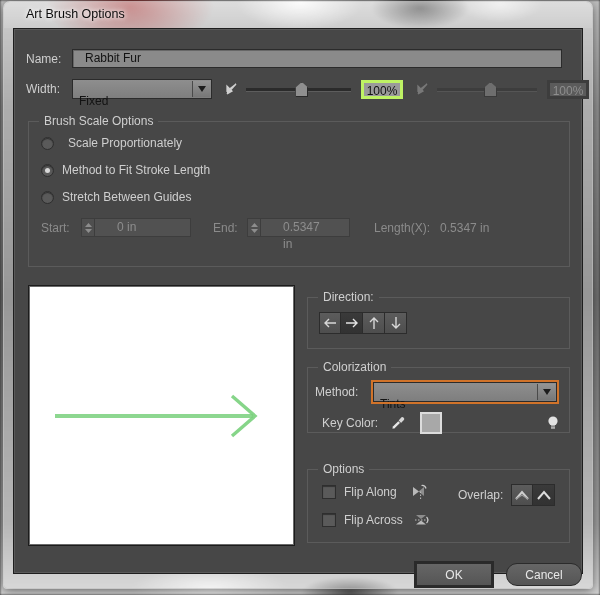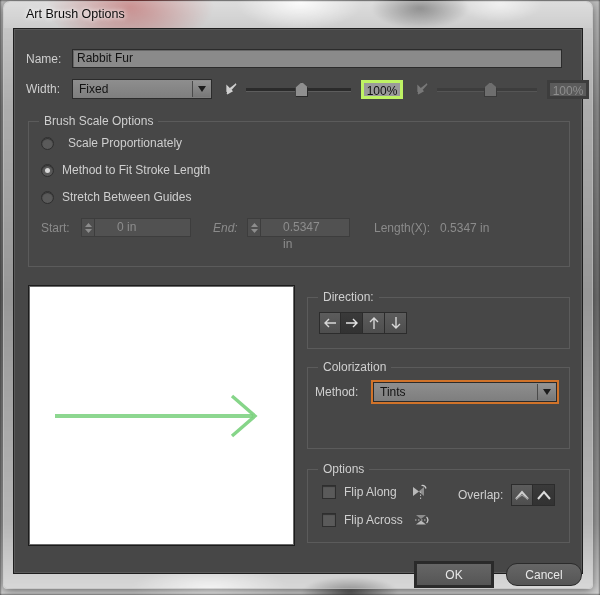--- a/index.html
+++ b/index.html
@@ -49,29 +49,29 @@
     box-sizing:border-box;
   }
   .lbl{color:#cfcfcf;font-size:12px;}
   .lbl.dim{color:#8b8b8b;}
   
   .row{position:absolute;display:flex;align-items:center;}
   
   .textfield{
     background:#8a8a8a;border:1px solid #2b2b2b;
     box-sizing:border-box;height:19px;line-height:17px;
-    color:#121212;font-size:12px;padding:0 4px;
+    color:#121212;font-size:12px;padding:0 12px;
     box-shadow:inset 1px 1px 0 rgba(0,0,0,.25);
   }
   
   .combo{
     position:relative;height:20px;box-sizing:border-box;
     background:linear-gradient(180deg,#8e8e8e,#7e7e7e);
     border:1px solid #2b2b2b;color:#131313;font-size:12px;
-    line-height:18px;padding:0 22px 0 6px;
+    line-height:18px;padding:12px 22px 0 6px;
   }
   .combo .arrowbox{
     position:absolute;right:1px;top:1px;bottom:1px;width:17px;
     background:linear-gradient(180deg,#949494,#777);
     border-left:1px solid #4a4a4a;
     display:flex;align-items:center;justify-content:center;
   }
   .combo.focus{outline:2px solid #d1732a;outline-offset:0px;}
   
   .slider{position:relative;height:16px;}
@@ -227,21 +227,21 @@
             <svg width="7" height="4" viewBox="0 0 7 4">
                 <polygon points="3.5,0 7,4 0,4" fill="#8d8d8d"></polygon>
               </svg>
             <svg width="7" height="4" viewBox="0 0 7 4">
                 <polygon points="0,0 7,0 3.5,4" fill="#8d8d8d"></polygon>
               </svg>
           </span>
           <span class="val">0 in</span>
         </span>
 
-        <span class="lbl dim" style="width:34px;margin-left:22px;font-style:italic;">End:</span>
+        <span class="lbl dim" style="width:34px;margin-left:22px;">End:</span>
         <span class="spin dim" style="width:103px;">
           <span class="arrows">
             <svg width="7" height="4" viewBox="0 0 7 4">
                 <polygon points="3.5,0 7,4 0,4" fill="#8d8d8d"></polygon>
               </svg>
             <svg width="7" height="4" viewBox="0 0 7 4">
                 <polygon points="0,0 7,0 3.5,4" fill="#8d8d8d"></polygon>
               </svg>
           </span>
           <span class="val">0.5347 in</span>
@@ -280,35 +280,52 @@
             </svg>
         </span>
         <span class="sqbtn">
           <svg width="12" height="14" viewBox="0 0 12 14">
               <path d="M6,1 L6,12 M2,8 L6,12 L10,8" stroke="#d8d8d8" stroke-width="1.4" fill="none"></path>
             </svg>
         </span>
       </div>
     </div>
 
-    <div class="group" style="left:293px;top:338px;width:263px;height:82px;">
+    <div class="group" style="left:293px;top:338px;width:263px;height:66px;">
       <span class="gtitle">Colorization</span>
 
       <div class="row" style="left:7px;top:14px;">
         <span class="lbl" style="width:58px;">Method:</span>
         <div class="combo focus" style="width:184px;">
           <span>Tints</span>
           <span class="arrowbox">
             <svg width="8" height="6" viewBox="0 0 8 6">
                 <polygon points="0,0 8,0 4,6" fill="#1d1d1d"></polygon>
               </svg>
           </span>
         </div>
       </div>
 
+      <div class="row" style="left:14px;top:44px;width:238px;">
+        <span class="lbl" style="width:62px;">Key Color:</span>
+        <span style="display:inline-flex;margin-left:8px;">
+          <svg width="16" height="16" viewBox="0 0 16 16">
+            <path d="M11.5,2.2 a2,2 0 0 1 2.6,2.6 L11,8 L8.6,5.6 Z" fill="#d6d6d6"></path>
+            <path d="M8.3,5.9 L10.3,7.9 L4.4,13.7 L2.2,13.9 L2.4,11.7 Z" fill="#e6e6e6" stroke="#3a3a3a" stroke-width=".5"></path>
+          </svg>
+        </span>
+        <span class="swatch" style="margin-left:14px;"></span>
+        <span style="display:inline-flex;margin-left:104px;">
+          <svg width="14" height="18" viewBox="0 0 14 18">
+            <circle cx="7" cy="7" r="4.6" fill="#e2e2e2"></circle>
+            <rect x="5" y="11.3" width="4" height="3.4" fill="#bcbcbc"></rect>
+            <rect x="5" y="12.4" width="4" height="0.8" fill="#6a6a6a"></rect>
+          </svg>
+        </span>
+      </div>
     </div>
 
     <div class="group" style="left:293px;top:440px;width:263px;height:74px;">
       <span class="gtitle">Options</span>
 
       <div class="row" style="left:14px;top:14px;">
         <span class="check"></span>
         <span class="lbl" style="margin-left:8px;">Flip Along</span>
         <span style="display:inline-flex;margin-left:14px;">
           <svg width="18" height="16" viewBox="0 0 18 16">

